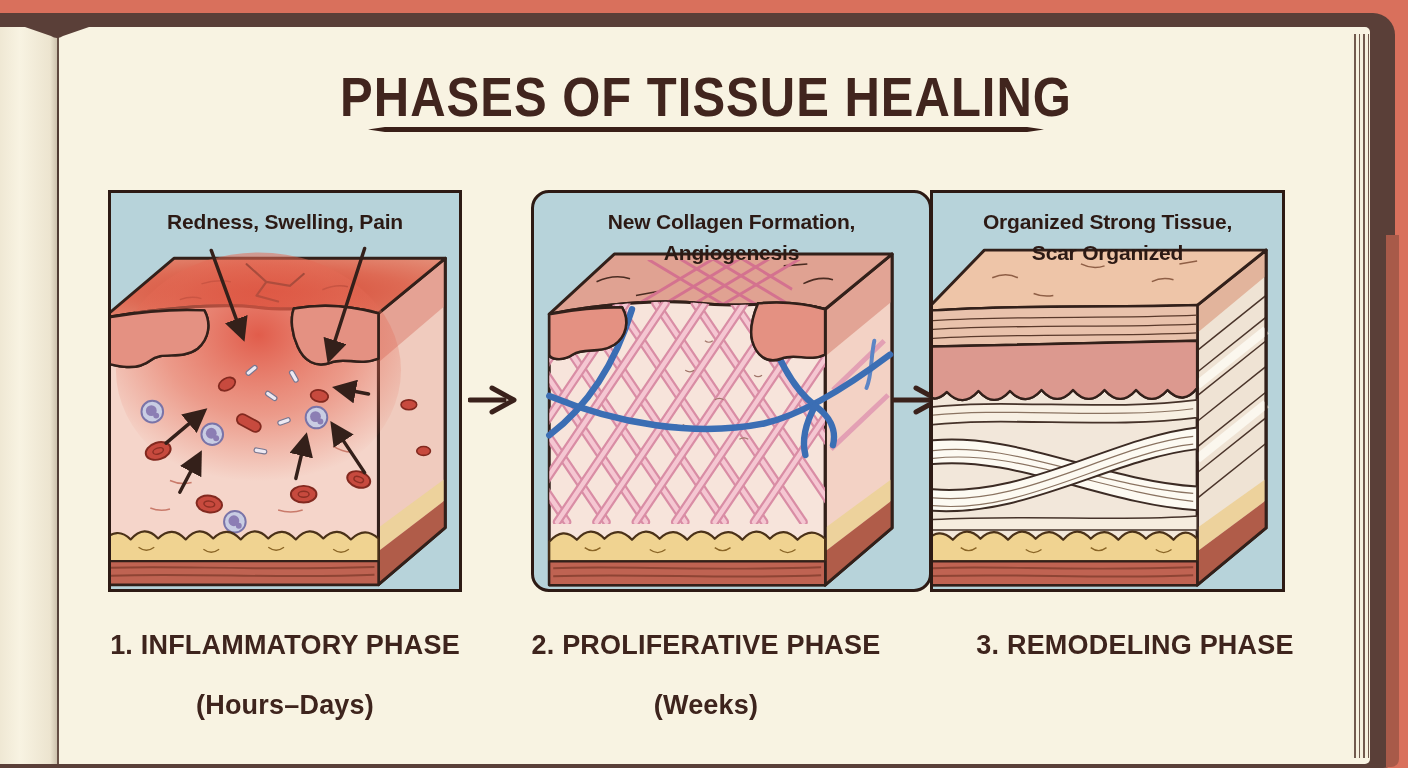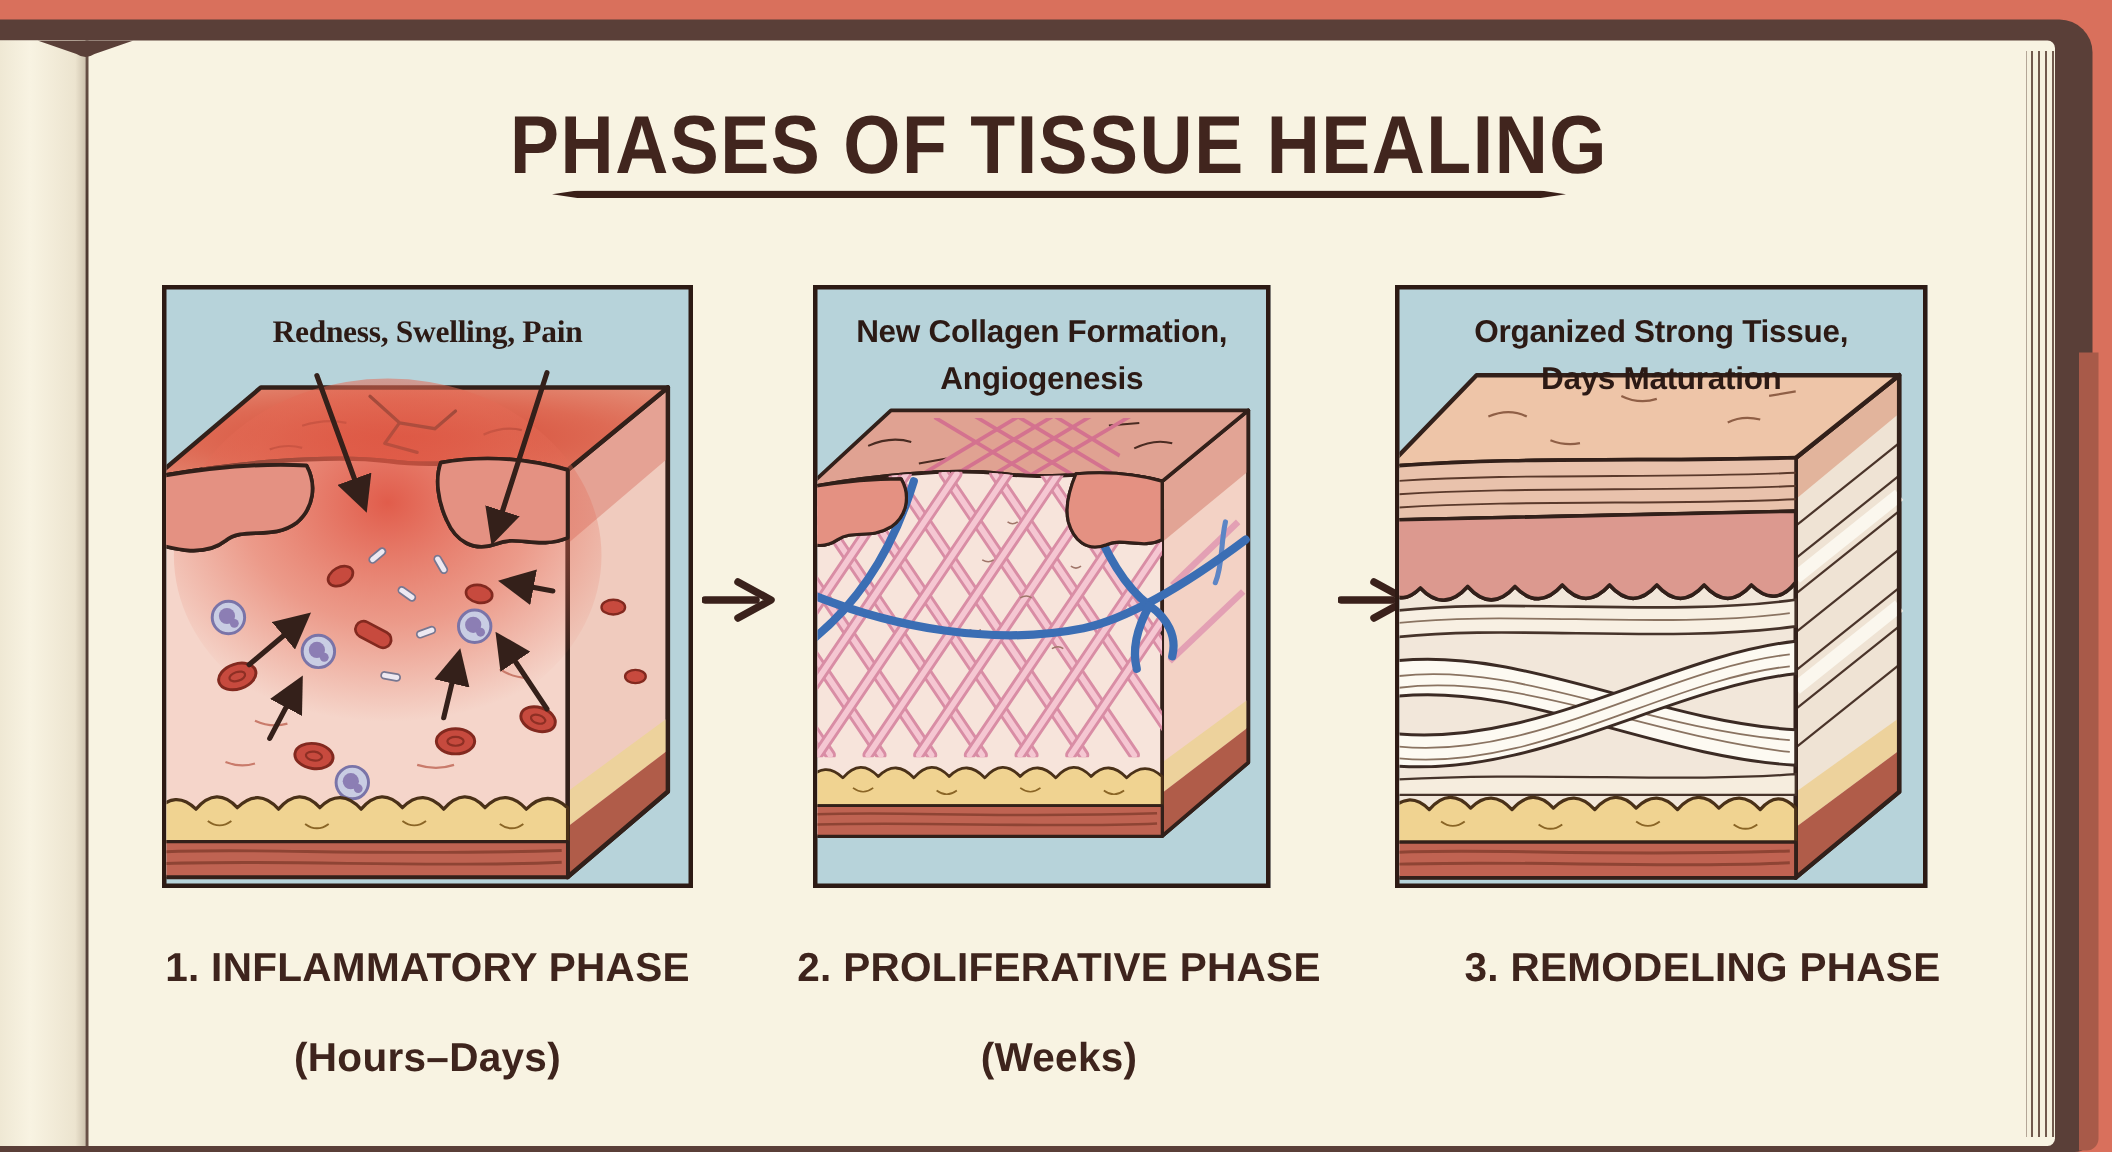--- a/index.html
+++ b/index.html
@@ -25,22 +25,22 @@
   
   .title{position:absolute;left:57px;right:53px;top:66px;text-align:center;
     font-size:49px;font-weight:700;color:#41251e;letter-spacing:1px;
     transform:scaleY(1.12);transform-origin:top center;}
   .title-underline{position:absolute;left:368px;top:127px;width:676px;height:5px;
     background:#3a1f18;
     clip-path:polygon(0 50%,2.5% 0,97.5% 0,100% 50%,97.5% 100%,2.5% 100%);}
   
   .panel{position:absolute;top:190px;height:402px;box-sizing:border-box;
     border:3px solid #2d1a14;background:#b7d3da;}
-  .panel-1{left:108px;width:354px;font-family:Liberation Serif, serif;}
-  .panel-2{left:542px;width:305px;}
+  .panel-1{left:108px;width:354px;}
+  .panel-2{left:531px;width:401px;border-radius:18px;}
   .panel-3{left:930px;width:355px;}
   .panel svg.illu{position:absolute;left:0;top:0;width:100%;height:100%;}
   .panel-annotation{position:absolute;left:0;right:0;top:13px;text-align:center;
     font-size:21px;line-height:31px;font-weight:600;color:#2c1a15;letter-spacing:-.2px;}
   .panel-annotation span{display:block;}
   
   .flow-arrow{position:absolute;top:384px;width:52px;height:32px;}
   .flow-arrow-1{left:468px;}
   .flow-arrow-2{left:892px;}
   
@@ -392,21 +392,21 @@
       <path d="M -8,354 Q 6,338 20,352 Q 34,336 48,351 Q 62,337 76,352 Q 90,336 104,351 Q 118,337 132,352 Q 146,336 160,351 Q 174,337 188,352 Q 202,336 216,351 Q 230,337 244,352 Q 256,338 268,351 L 268,374 L -8,374 Z" fill="#f0d391" stroke="#4a3118" stroke-width="2.2" stroke-linejoin="round"></path>
       <path d="M 28,360 q 8,6 16,0 M 94,362 q 8,6 16,0 M 160,360 q 8,6 16,0 M 226,362 q 8,6 16,0" stroke="#8a6526" stroke-width="1.3" fill="none"></path>
     </g>
     <g>
       <path d="M -8,374 L 268,374 L 268,398 L -8,398 Z" fill="#c06352" class="ink" stroke-width="2.2"></path>
       <path d="M -4,381 C 60,378 140,384 264,380 M -4,389 C 80,386 180,392 264,388" stroke="#8e4434" stroke-width="2" fill="none"></path>
     </g>
   </svg>
   <div class="panel-annotation">
     <span>Organized Strong Tissue,</span>
-    <span>Days Maturation</span>
+    <span>Scar Organized</span>
   </div>
 </div>
 
 <div class="caption caption-1">
   <span>1. INFLAMMATORY PHASE</span>
   <span>(Hours–Days)</span>
 </div>
 <div class="caption caption-2">
   <span>2. PROLIFERATIVE PHASE</span>
   <span>(Weeks)</span>

